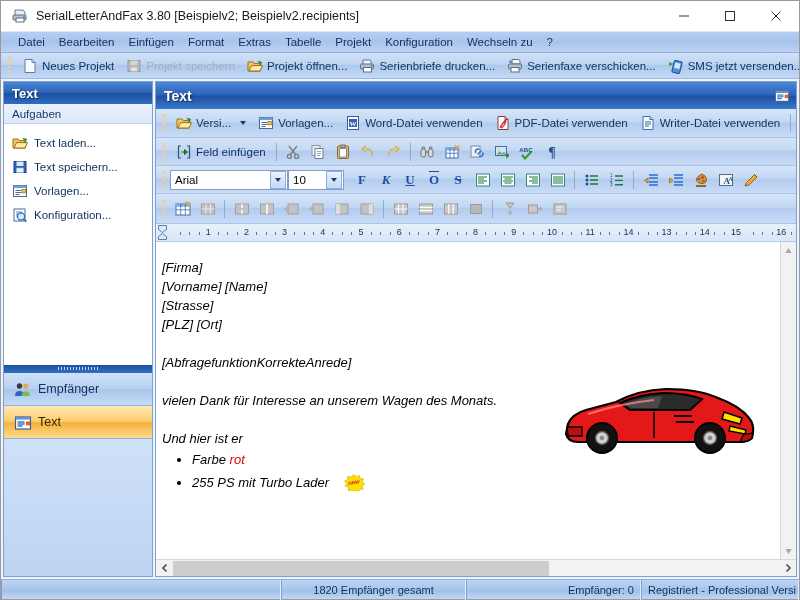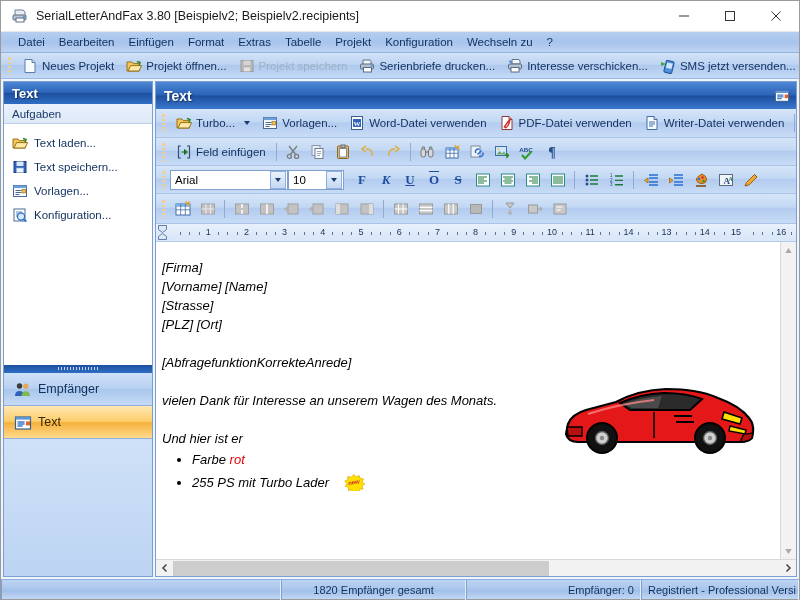--- a/index.html
+++ b/index.html
@@ -300,40 +300,40 @@
     <div class="tbtn">
       <span class="ico">
         <svg width="16" height="16" viewBox="0 0 16 16">
           <path d="M3 1.5 h7 l3 3 v10 h-10 z" fill="#f7fbff" stroke="#5a7ca8" stroke-width="1"></path>
           <path d="M10 1.5 v3 h3" fill="#cfe0f3" stroke="#5a7ca8" stroke-width="1"></path>
         </svg>
       </span>
       <span>Neues Projekt</span>
     </div>
 
+    <div class="tbtn disabled">
+      <span class="ico">
+        <svg width="16" height="16" viewBox="0 0 16 16">
+          <rect x="2" y="2.5" width="12" height="11" fill="#b9b9b9" stroke="#9a9a9a" stroke-width="1"></rect>
+          <rect x="4.5" y="2.5" width="7" height="4.5" fill="#d4d4d4"></rect>
+          <rect x="4.5" y="9" width="7" height="4.5" fill="#e3e3e3" stroke="#b0b0b0" stroke-width=".7"></rect>
+        </svg>
+      </span>
+      <span>Projekt speichern</span>
+    </div>
+
     <div class="tbtn">
       <span class="ico">
         <svg width="16" height="16" viewBox="0 0 16 16">
           <path d="M1 4 h5 l1.3 1.6 h6.2 v7.4 h-12.5 z" fill="#f5c65a" stroke="#9a7018" stroke-width="1"></path>
           <path d="M2 13 l2.6-5.4 h11 l-2.6 5.4 z" fill="#ffe9a8" stroke="#9a7018" stroke-width="1"></path>
           <path d="M11 3.5 l3 1 -1 3" fill="none" stroke="#2c8a2c" stroke-width="1.6"></path>
         </svg>
       </span>
       <span>Projekt öffnen...</span>
-    </div>
-
-    <div class="tbtn disabled">
-      <span class="ico">
-        <svg width="16" height="16" viewBox="0 0 16 16">
-          <rect x="2" y="2.5" width="12" height="11" fill="#b9b9b9" stroke="#9a9a9a" stroke-width="1"></rect>
-          <rect x="4.5" y="2.5" width="7" height="4.5" fill="#d4d4d4"></rect>
-          <rect x="4.5" y="9" width="7" height="4.5" fill="#e3e3e3" stroke="#b0b0b0" stroke-width=".7"></rect>
-        </svg>
-      </span>
-      <span>Projekt speichern</span>
     </div>
 
     <div class="tbtn">
       <span class="ico">
         <svg width="16" height="16" viewBox="0 0 16 16">
           <path d="M4 2 h7 l1 1.5 v3 h-8 z" fill="#f2f5fa" stroke="#5f7388" stroke-width="1"></path>
           <rect x="1.5" y="6" width="13" height="5" rx="1.2" fill="#b3c2d2" stroke="#5a6c80" stroke-width="1"></rect>
           <rect x="4.5" y="9.5" width="8" height="4.5" fill="#fff" stroke="#5a6c80" stroke-width="1"></rect>
           <circle cx="12.8" cy="7.8" r="0.9" fill="#4c7fd0"></circle>
         </svg>
@@ -343,21 +343,21 @@
 
     <div class="tbtn">
       <span class="ico">
         <svg width="16" height="16" viewBox="0 0 16 16">
           <path d="M5 1.5 h7 l1 1.5 v3 h-8 z" fill="#f2f5fa" stroke="#5f7388" stroke-width="1"></path>
           <rect x="1.5" y="6" width="13" height="5" rx="1.2" fill="#b3c2d2" stroke="#5a6c80" stroke-width="1"></rect>
           <rect x="4" y="9.5" width="8" height="4.5" fill="#fff" stroke="#5a6c80" stroke-width="1"></rect>
           <path d="M2 3 q2 0 2 2" fill="none" stroke="#2a6fcf" stroke-width="1.2"></path>
         </svg>
       </span>
-      <span>Interesse verschicken...</span>
+      <span>Serienfaxe verschicken...</span>
     </div>
 
     <div class="tbtn">
       <span class="ico">
         <svg width="16" height="16" viewBox="0 0 16 16">
           <rect x="5" y="3" width="8" height="12" rx="1.4" transform="rotate(14 9 9)" fill="#4f90e0" stroke="#21508f" stroke-width="1"></rect>
           <rect x="6.2" y="5" width="5.6" height="5.4" transform="rotate(14 9 9)" fill="#cfe6ff"></rect>
           <path d="M1 4 l5 2 -5 2 z" fill="#3aa83a"></path>
         </svg>
       </span>
@@ -471,21 +471,21 @@
         <div class="grip"></div>
 
         <div class="tbtn">
           <span class="ico">
             <svg width="16" height="16" viewBox="0 0 16 16">
               <path d="M1 4 h5 l1.3 1.6 h6.2 v7.4 h-12.5 z" fill="#f5c65a" stroke="#9a7018" stroke-width="1"></path>
               <path d="M2 13 l2.6-5.4 h11 l-2.6 5.4 z" fill="#ffe9a8" stroke="#9a7018" stroke-width="1"></path>
               <path d="M11 3.5 l3 1 -1 3" fill="none" stroke="#2c8a2c" stroke-width="1.6"></path>
             </svg>
           </span>
-          <span>Turbo...</span>
+          <span>Versi...</span>
           <span class="caret-d" style="margin-left:5px;"></span>
         </div>
 
         <div class="tbtn">
           <span class="ico">
             <svg width="16" height="16" viewBox="0 0 16 16">
               <rect x="1.5" y="2.5" width="13" height="11" fill="#fff" stroke="#4a6a94" stroke-width="1"></rect>
               <rect x="1.5" y="2.5" width="13" height="2.6" fill="#6fa0dc"></rect>
               <path d="M3.5 7.5 h6 M3.5 9.5 h6 M3.5 11.5 h4" stroke="#4a6a94" stroke-width="1"></path>
               <rect x="10" y="6.5" width="3.4" height="3.4" fill="#f0c84a" stroke="#9a7018" stroke-width=".7"></rect>

